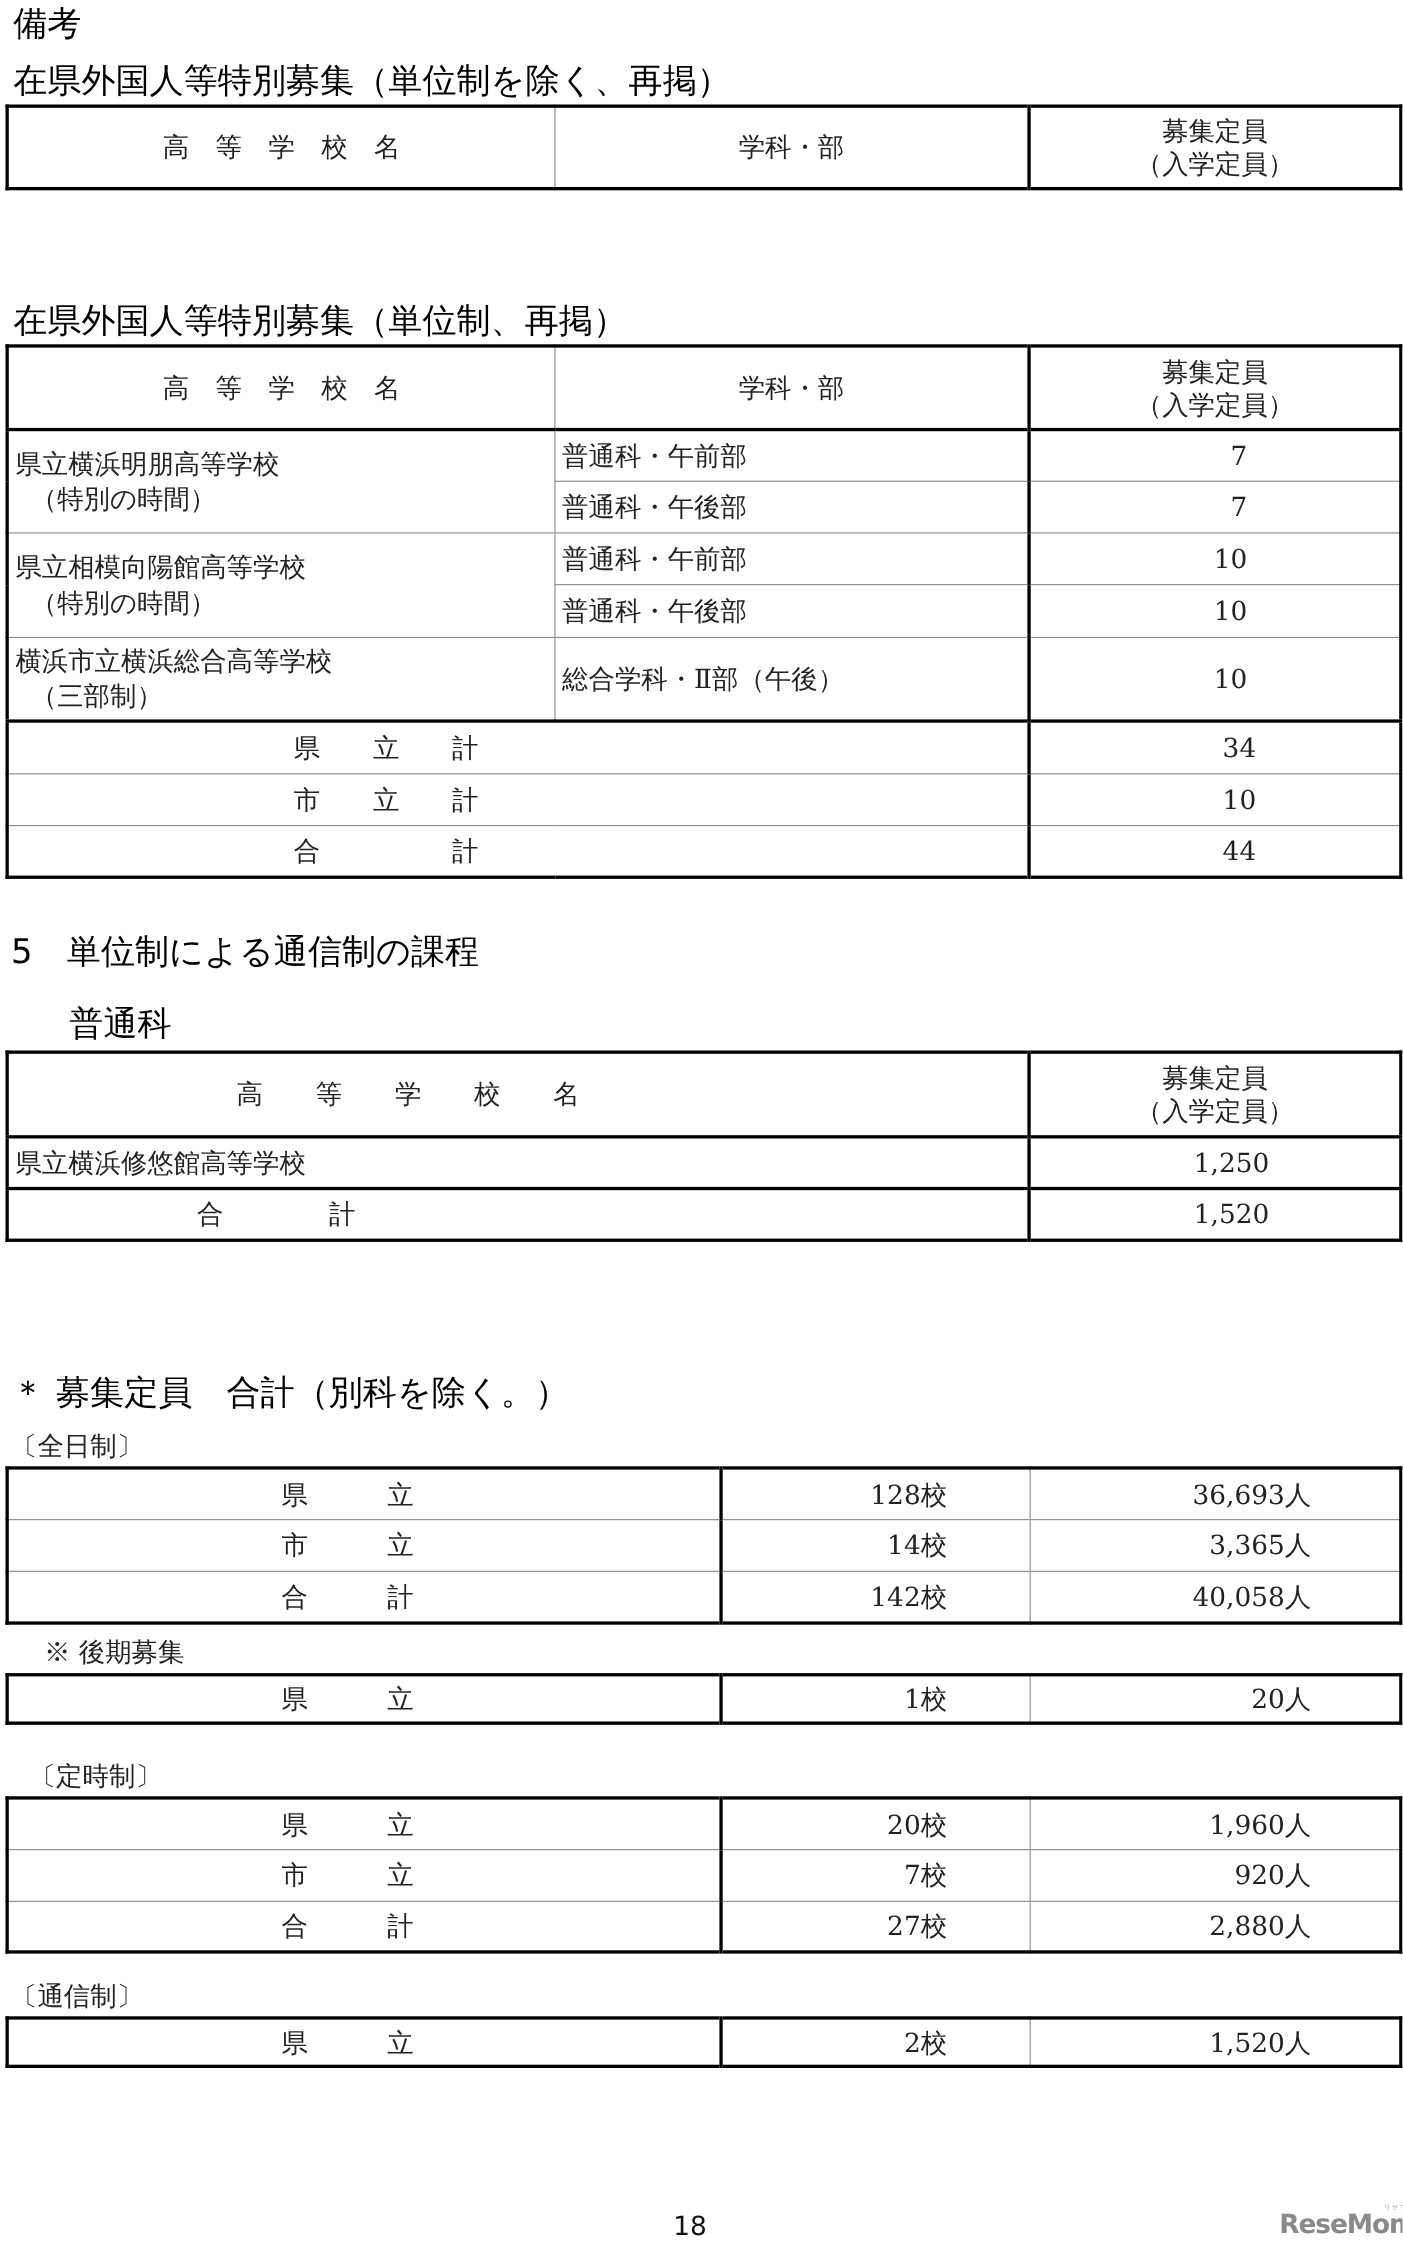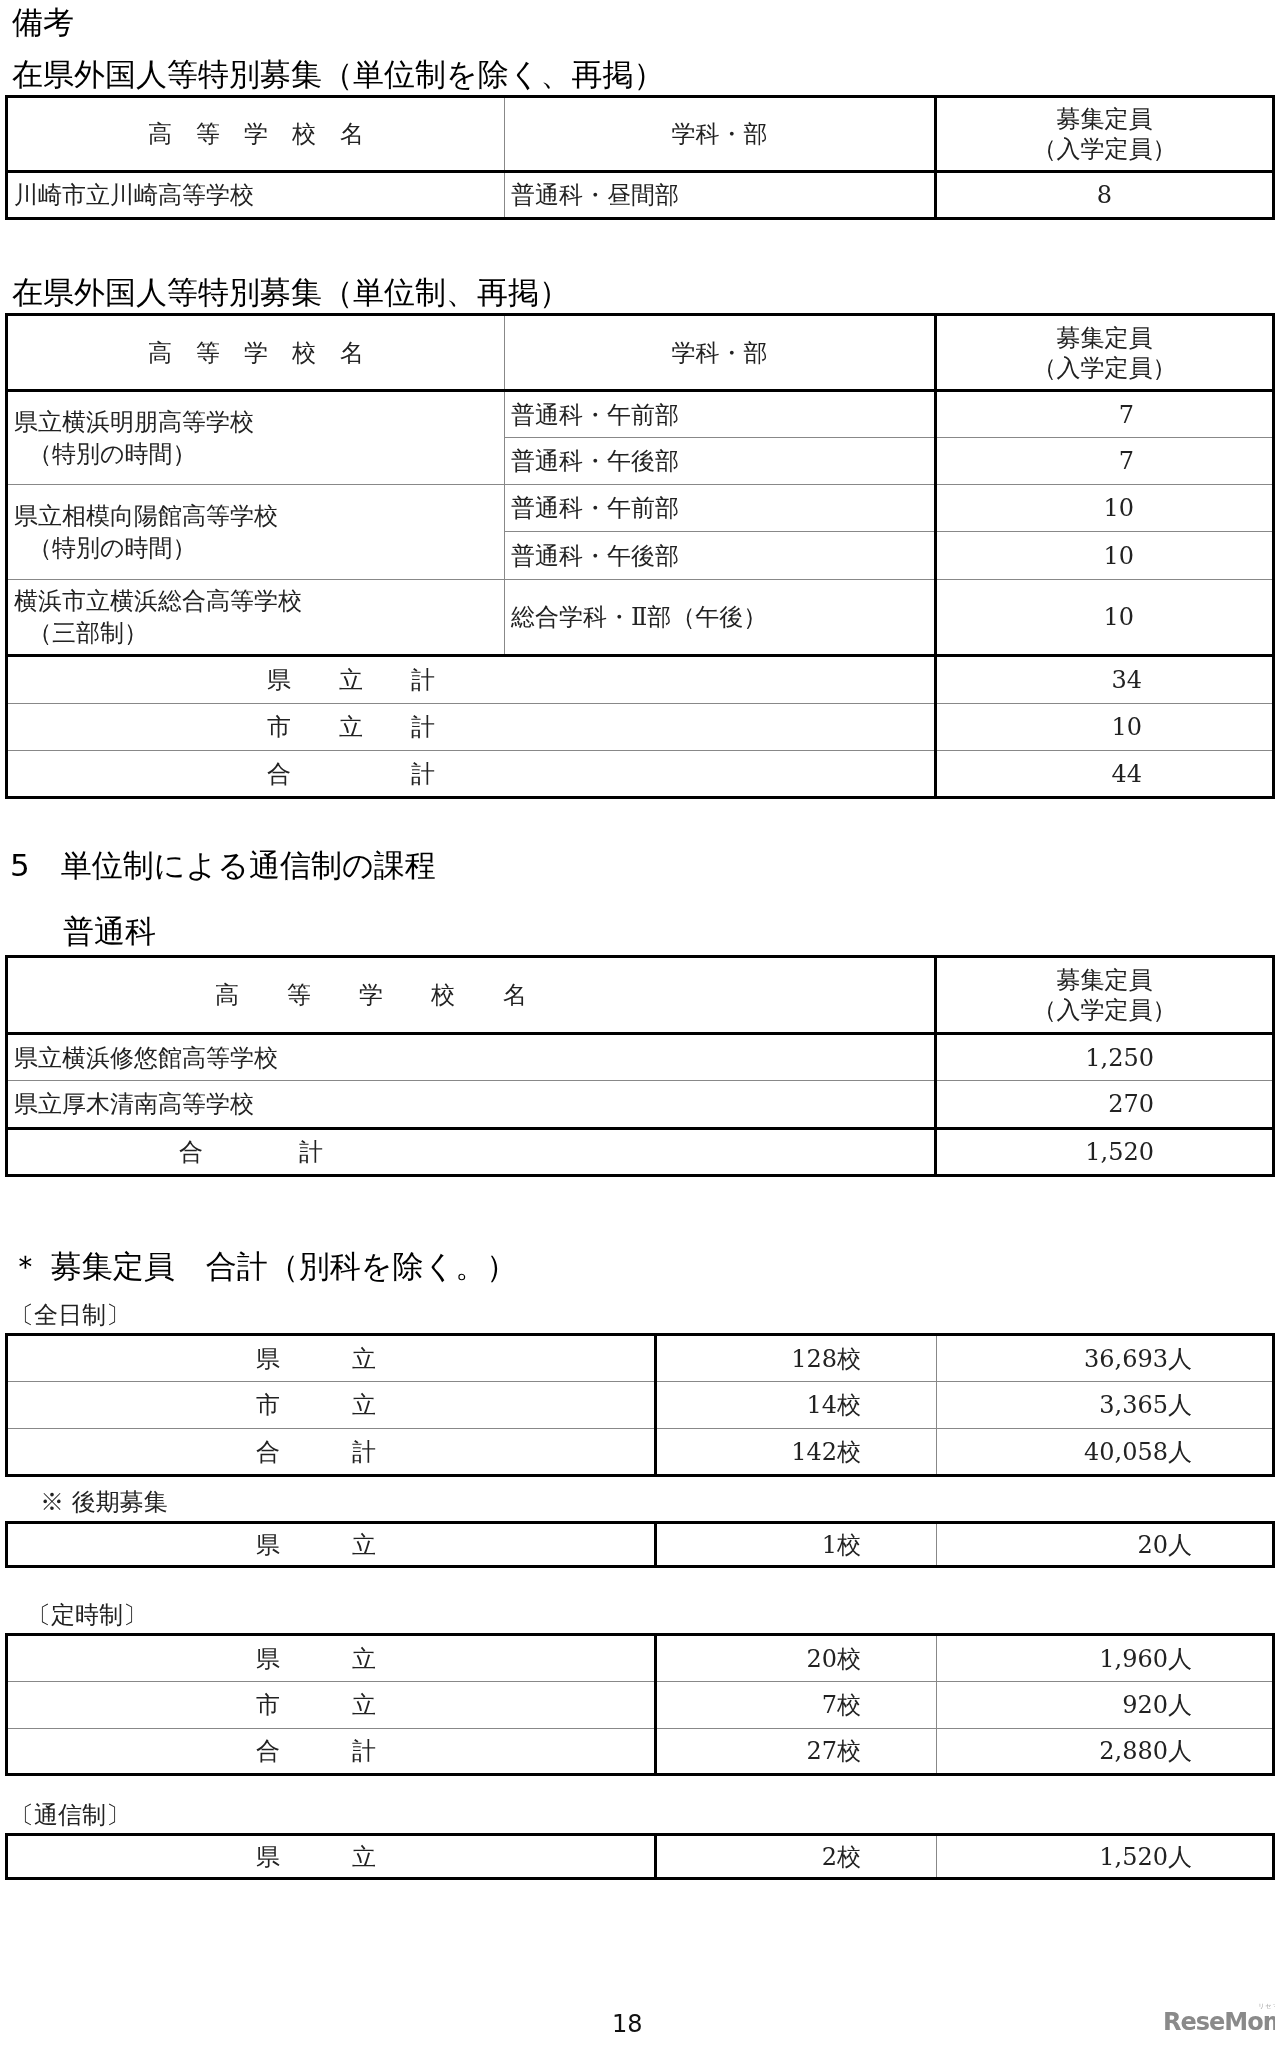--- a/index.html
+++ b/index.html
@@ -39,25 +39,20 @@
     </colgroup>
   <tbody>
       <tr style="height:75px;">
     <td class="c">高　等　学　校　名</td>
     <td class="c vl">学科・部</td>
     <td class="c vb hdr2">
       <div>募集定員</div>
       <div>（入学定員）</div>
     </td>
   </tr>
-  <tr class="thick" style="height:47px;">
-    <td class="l">川崎市立川崎高等学校</td>
-    <td class="l vl">普通科・昼間部</td>
-    <td class="c vb">8</td>
-  </tr>
 </tbody>
   </table>
 
 <div class="abs h-sans h2" style="left:12px;top:274px;">在県外国人等特別募集（単位制、再掲）</div>
 <table class="doc" style="left:5px;top:313px;width:1267px;">
   <colgroup>
       <col style="width:498px">
       <col style="width:431px">
       <col style="width:338px">
     </colgroup>
@@ -129,24 +124,20 @@
     <td class="c" style="padding-right:200px;">高　　等　　学　　校　　名</td>
     <td class="c vb hdr2">
       <div>募集定員</div>
       <div>（入学定員）</div>
     </td>
   </tr>
   <tr class="thick" style="height:47px;">
     <td class="l">県立横浜修悠館高等学校</td>
     <td class="r vb" style="padding-right:118px;">1,250</td>
   </tr>
-  <tr style="height:48px;">
-    <td class="l">県立厚木清南高等学校</td>
-    <td class="r vb" style="padding-right:118px;">270</td>
-  </tr>
   <tr class="thick" style="height:47px;">
     <td class="c" style="padding-right:440px;">合　　　　計</td>
     <td class="r vb" style="padding-right:118px;">1,520</td>
   </tr>
 </tbody>
   </table>
 
 <div class="abs h-sans h2" style="left:10px;top:1248px;">＊ 募集定員　合計（別科を除く。）</div>
 
 <div class="abs lbl" style="left:10px;top:1301px;">〔全日制〕</div>

